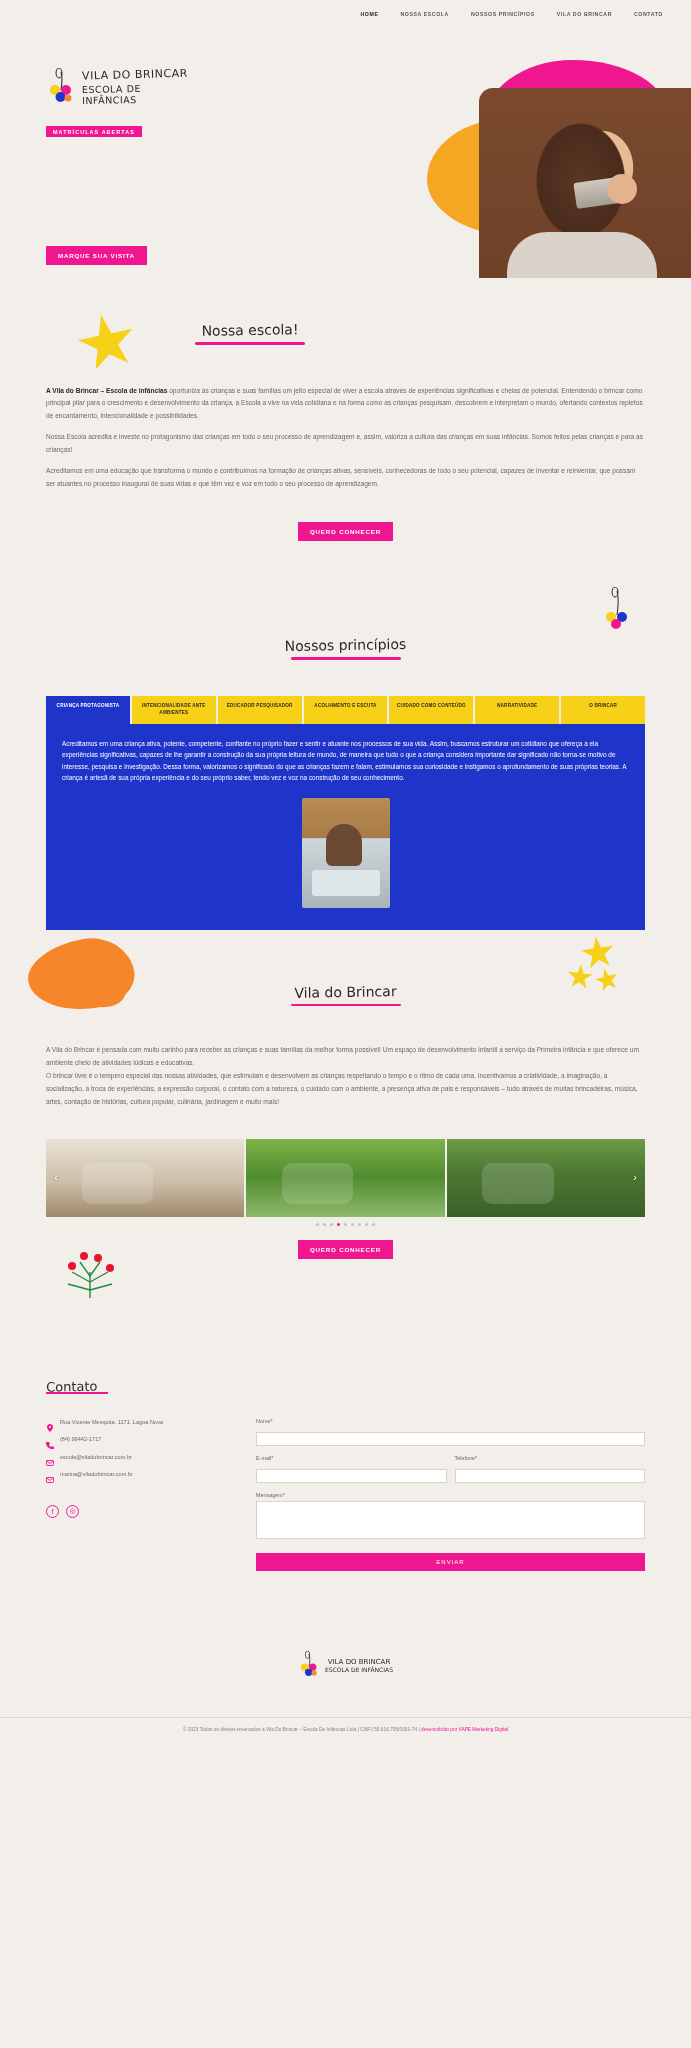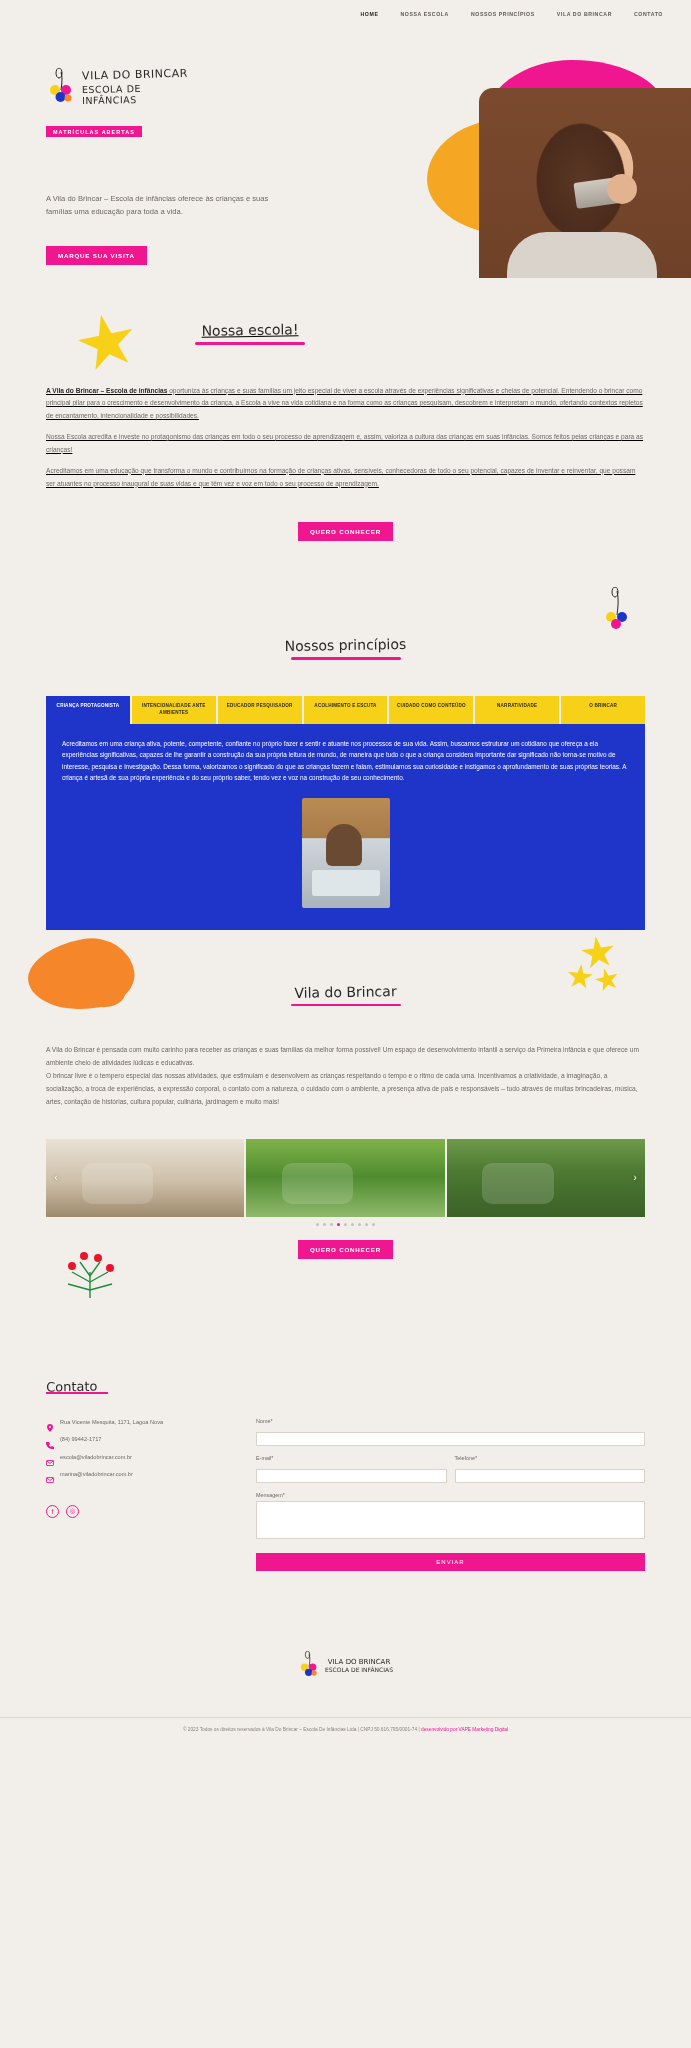--- a/index.html
+++ b/index.html
@@ -129,21 +129,21 @@
   }
   .body-copy strong { color: #2b2926; font-weight: 700; }
 
   
   .starshape {
     background: #f7d117;
     clip-path: polygon(50% 0%, 61% 35%, 98% 35%, 68% 57%, 79% 91%, 50% 70%, 21% 91%, 32% 57%, 2% 35%, 39% 35%);
   }
 
   
-  .sec-escola { padding-top: 44px; padding-bottom: 40px; position: relative; text-decoration: underline; }
+  .sec-escola { padding-top: 44px; padding-bottom: 40px; position: relative; }
   .sec-escola .star-main {
     position: absolute; left: 78px; top: 36px; width: 58px; height: 58px;
     transform: rotate(-12deg);
   }
   .sec-escola .title-wrap { margin-left: 120px; width: 260px; }
   .escola-copy { margin: 40px 46px 0 46px; }
   .escola-copy p { margin-bottom: 8px; }
   .cta-center { text-align: center; margin-top: 30px; }
 
   
@@ -317,21 +317,20 @@
           </svg>
         </div>
         <div>
           <div class="logo-text-1">VILA DO BRINCAR</div>
           <div class="logo-text-2">ESCOLA DE INFÂNCIAS</div>
         </div>
       </div>
     </div>
 
     <div class="badge">MATRÍCULAS ABERTAS</div>
-    <p>A Vila do Brincar – Escola de infâncias oferece às crianças e suas famílias uma educação para toda a vida.</p>
     <div class="hero-cta">
       <button class="btn-pink">MARQUE SUA VISITA</button>
     </div>
   </div>
 
   <div class="sec-escola">
     <div class="star-main starshape"></div>
     <div class="title-wrap">
       <div class="script-title">Nossa escola!</div>
       <div class="underline-pink"></div>

